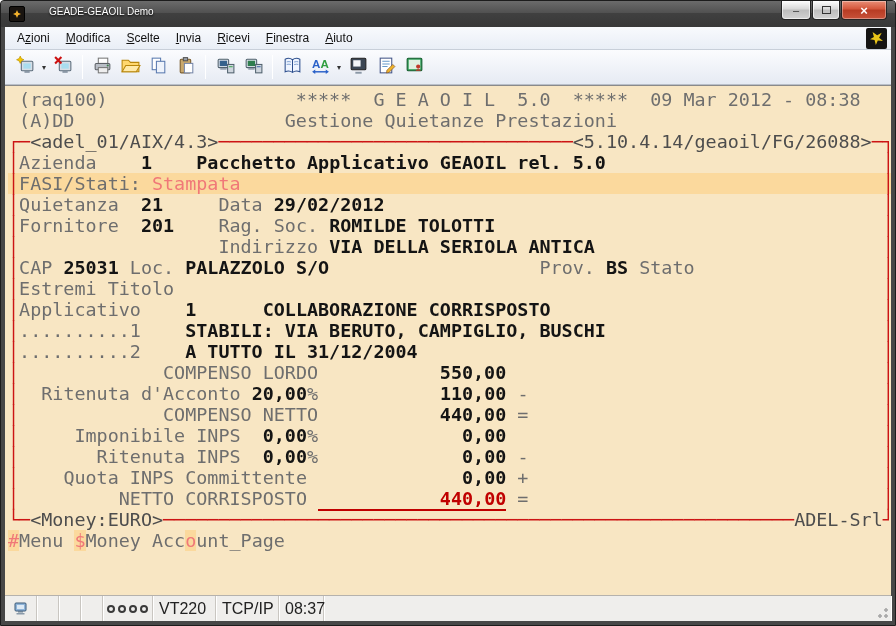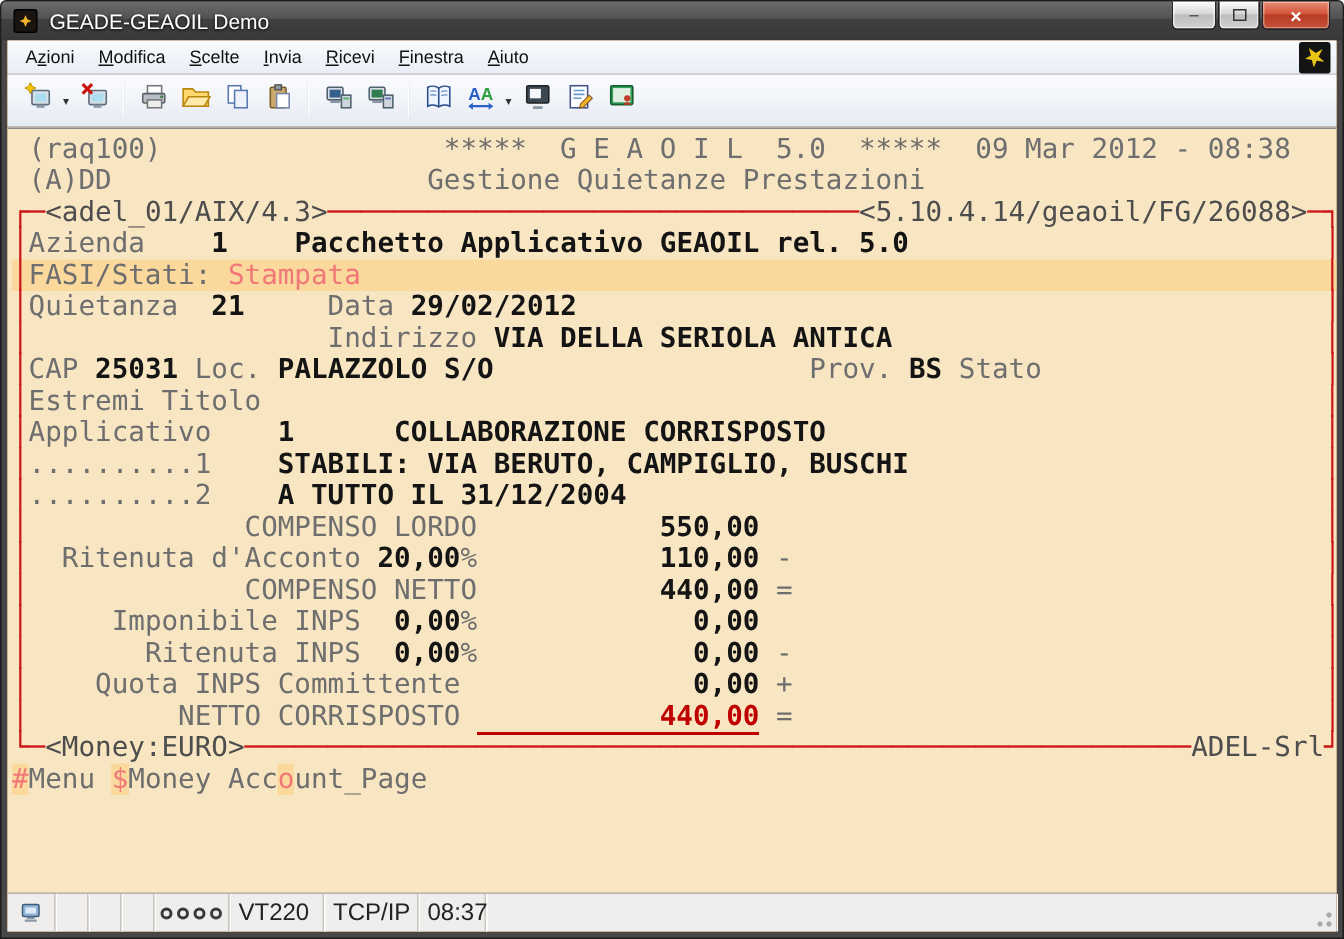--- a/index.html
+++ b/index.html
@@ -5,33 +5,33 @@
   * { margin:0; padding:0; box-sizing:border-box; }
   html,body { width:896px; height:626px; overflow:hidden; font-family:"Liberation Sans",sans-serif; }
   #window{ position:absolute; inset:0; background:#474747; border:1px solid #1c1c1c; border-radius:4px 4px 0 0; }
 
   
   #titlebar{ position:absolute; left:0; right:0; top:0; height:26px;
     background:linear-gradient(#6b6b6b,#515151 45%,#404040 46%,#383838); border-radius:3px 3px 0 0; }
   #app-icon{ position:absolute; left:8px; top:5px; width:16px; height:16px; background:#191410; border:1px solid #000; border-radius:2px; }
   #app-icon:before{ content:""; position:absolute; left:3px; top:3px; width:8px; height:8px;
     background:#f2b02c; clip-path:polygon(50% 0,65% 35%,100% 50%,65% 65%,50% 100%,35% 65%,0 50%,35% 35%); }
-  #window-title{ position:absolute; left:32px; top:5px; color:#fff; font-size:14px; text-shadow:0 1px 2px #000; }
+  #window-title{ position:absolute; left:48px; top:5px; color:#fff; font-size:10px; text-shadow:0 1px 2px #000; }
   #win-controls{ position:absolute; right:8px; top:0; display:flex; }
   .winbtn{ height:19px; margin-left:1px; border:1px solid #242424; border-top:none; border-radius:0 0 4px 4px;
     background:linear-gradient(#fdfdfd,#d8d8d8 45%,#bdbdbd 50%,#d2d2d2); color:#333; font-size:11px;
     display:flex; align-items:center; justify-content:center; box-shadow:inset 0 0 0 1px rgba(255,255,255,.6); cursor:default; }
   .winbtn.min{ width:30px; } .winbtn.max{ width:28px; }
   .winbtn.close{ width:46px; background:linear-gradient(#e98e77,#d4553a 45%,#b73b23 50%,#c8523a); color:#fff; font-weight:bold; box-shadow:inset 0 0 0 1px rgba(255,255,255,.35); }
   .winbtn .glyph{ line-height:1; }
   .winbtn.max .glyph{ font-size:9px; border:1.5px solid #333; width:9px; height:8px; }
   .winbtn.close .glyph{ font-size:13px; }
 
   
-  #content{ position:absolute; left:4px; right:4px; top:26px; bottom:4px; display:flex; flex-direction:column; background:#fdba74; }
+  #content{ position:absolute; left:4px; right:4px; top:26px; bottom:4px; display:flex; flex-direction:column; background:#e5e5e5; }
 
   #menubar{ height:23px; background:linear-gradient(#f8fafd,#e9eef6); border-bottom:1px solid #c8cfd9;
     display:flex; align-items:center; padding-left:4px; position:relative; }
   .menu-item{ font-size:12px; color:#111; padding:3px 8px; cursor:default; }
   .menu-item u{ text-decoration:underline; }
   #conn-icon{ position:absolute; right:4px; top:1px; width:21px; height:21px; background:#141414; border-radius:2px; }
   #conn-icon:before{ content:""; position:absolute; left:4px; top:4px; width:13px; height:13px; background:#e8c419;
     clip-path:polygon(20% 0,55% 25%,90% 5%,70% 45%,100% 70%,60% 65%,45% 100%,35% 62%,0 55%,30% 38%); }
 
   #toolbar{ height:35px; background:linear-gradient(#fbfcfe,#e6ebf3); border-bottom:1px solid #b9bfc9;
@@ -205,20 +205,21 @@
       </div>
 
     <div id="terminal">
 
     <div class="trow"><span class="lbl"> (raq100)                 *****  G E A O I L  5.0  *****  09 Mar 2012 - 08:38</span></div>
         <div class="trow"><span class="lbl"> (A)DD                   Gestione Quietanze Prestazioni</span></div>
         <div class="trow"><span class="frame">┌─</span><span class="dim">&lt;adel_01/AIX/4.3&gt;</span><span class="frame">────────────────────────────────</span><span class="dim">&lt;5.10.4.14/geaoil/FG/26088&gt;</span><span class="frame">─┐</span></div>
         <div class="trow"><span class="frame">│</span><span class="lbl">Azienda</span><span class="lbl">    </span><span class="val">1</span><span class="lbl">    </span><span class="val">Pacchetto Applicativo GEAOIL rel. 5.0</span><span class="lbl">                         </span><span class="frame">│</span></div>
         <div class="trow hl"><span class="frame">│</span><span class="lbl">FASI/Stati: </span><span class="sal">Stampata</span><span class="lbl">                                                          </span><span class="frame">│</span></div>
         <div class="trow"><span class="frame">│</span><span class="lbl">Quietanza  </span><span class="val">21</span><span class="lbl">     </span><span class="lbl">Data </span><span class="val">29/02/2012</span><span class="lbl">                                             </span><span class="frame">│</span></div>
+        <div class="trow"><span class="frame">│</span><span class="lbl">Fornitore  </span><span class="val">201</span><span class="lbl">    </span><span class="lbl">Rag. Soc. </span><span class="val">ROMILDE TOLOTTI</span><span class="lbl">                                   </span><span class="frame">│</span></div>
         <div class="trow"><span class="frame">│</span><span class="lbl">                  </span><span class="lbl">Indirizzo </span><span class="val">VIA DELLA SERIOLA ANTICA</span><span class="lbl">                          </span><span class="frame">│</span></div>
         <div class="trow"><span class="frame">│</span><span class="lbl">CAP </span><span class="val">25031</span><span class="lbl"> </span><span class="lbl">Loc. </span><span class="val">PALAZZOLO S/O</span><span class="lbl">                   </span><span class="lbl">Prov. </span><span class="val">BS</span><span class="lbl"> </span><span class="lbl">Stato</span><span class="lbl">                 </span><span class="frame">│</span></div>
         <div class="trow"><span class="frame">│</span><span class="lbl">Estremi Titolo</span><span class="lbl">                                                                </span><span class="frame">│</span></div>
         <div class="trow"><span class="frame">│</span><span class="lbl">Applicativo</span><span class="lbl">    </span><span class="val">1</span><span class="lbl">      </span><span class="val">COLLABORAZIONE CORRISPOSTO</span><span class="lbl">                              </span><span class="frame">│</span></div>
         <div class="trow"><span class="frame">│</span><span class="lbl">..........1</span><span class="lbl">    </span><span class="val">STABILI: VIA BERUTO, CAMPIGLIO, BUSCHI</span><span class="lbl">                         </span><span class="frame">│</span></div>
         <div class="trow"><span class="frame">│</span><span class="lbl">..........2</span><span class="lbl">    </span><span class="val">A TUTTO IL 31/12/2004</span><span class="lbl">                                          </span><span class="frame">│</span></div>
         <div class="trow"><span class="frame">│</span><span class="lbl">             </span><span class="lbl">COMPENSO LORDO</span><span class="lbl">           </span><span class="val">550,00</span><span class="lbl">                                  </span><span class="frame">│</span></div>
         <div class="trow"><span class="frame">│</span><span class="lbl">  </span><span class="lbl">Ritenuta d'Acconto</span><span class="lbl"> </span><span class="val">20,00</span><span class="lbl">%</span><span class="lbl">           </span><span class="val">110,00</span><span class="lbl"> </span><span class="lbl">-</span><span class="lbl">                                </span><span class="frame">│</span></div>
         <div class="trow"><span class="frame">│</span><span class="lbl">             </span><span class="lbl">COMPENSO NETTO</span><span class="lbl">           </span><span class="val">440,00</span><span class="lbl"> </span><span class="lbl">=</span><span class="lbl">                                </span><span class="frame">│</span></div>
         <div class="trow"><span class="frame">│</span><span class="lbl">     </span><span class="lbl">Imponibile INPS</span><span class="lbl">  </span><span class="val">0,00</span><span class="lbl">%</span><span class="lbl">             </span><span class="val">0,00</span><span class="lbl">                                  </span><span class="frame">│</span></div>

